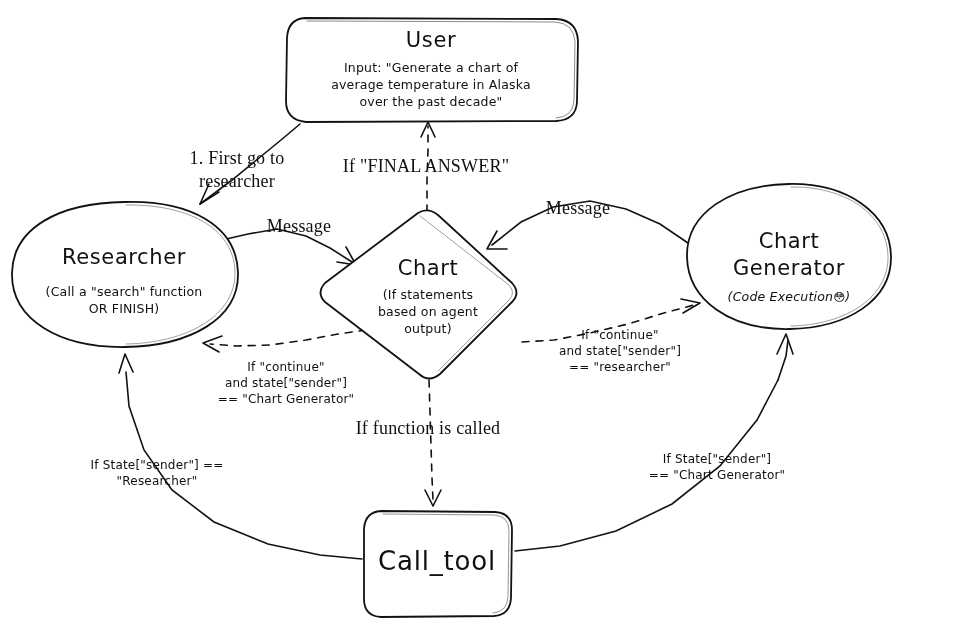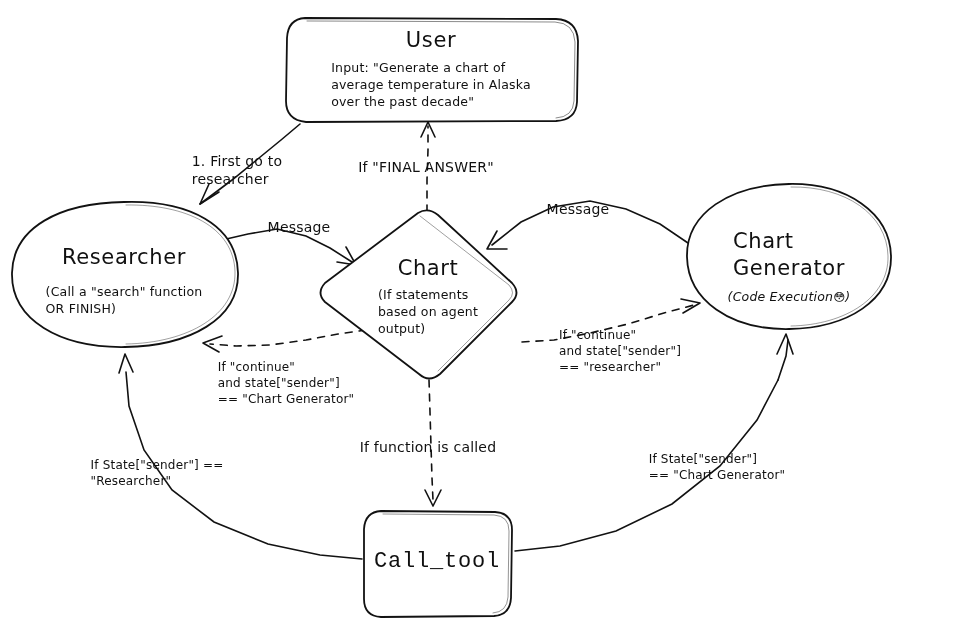--- a/index.html
+++ b/index.html
@@ -60,43 +60,45 @@
     stroke-width: 1.6;
     stroke-linecap: round;
     stroke-linejoin: round;
   }
 
   
   .lbl {
     position: absolute;
     font-family: "DejaVu Sans", sans-serif;
     color: #101010;
+    text-align: center;
     line-height: 1.28;
     white-space: pre;
     letter-spacing: 0.2px;
     transform: translate(-50%, -50%);
   }
   .node-title {
     font-size: 21px;
     letter-spacing: 0.6px;
   }
   .node-sub {
     font-size: 12.5px;
     line-height: 1.35;
   }
   .edge-label {
-    font-size: 14px;
+    font-size: 18px;
     line-height: 1.3;
+    font-family: Liberation Serif, serif;
   }
   .edge-label-sm {
     font-size: 12px;
     line-height: 1.32;
   }
   #user-title { font-size: 21px; }
-  #calltool-title { font-size: 22px; letter-spacing: 0.8px; font-family: Liberation Mono, monospace; }
+  #calltool-title { font-size: 26px; letter-spacing: 0.8px; }
   .emoji { font-size: 11.5px; }
 </style>
 </head>
 <body>
 
 <div id="canvas">
 
   <svg class="layer" viewBox="0 0 954 621">
 
     <g>
@@ -204,21 +206,21 @@
   <div class="lbl edge-label" style="left:578px; top:209px;">Message</div>
 
   <div class="lbl edge-label-sm" style="left:286px; top:384px;">If "continue"
 and state["sender"]
 == "Chart Generator"</div>
 
   <div class="lbl edge-label-sm" style="left:620px; top:352px;">If "continue"
 and state["sender"]
 == "researcher"</div>
 
-  <div class="lbl edge-label" style="left:428px; top:447px;">If function is called</div>
+  <div class="lbl edge-label" style="left:428px; top:429px;">If function is called</div>
 
   <div class="lbl edge-label-sm" style="left:157px; top:474px;">If State["sender"] ==
 "Researcher"</div>
 
   <div class="lbl edge-label-sm" style="left:717px; top:468px;">If State["sender"]
 == "Chart Generator"</div>
 
 </div>
 
 </body></html>

